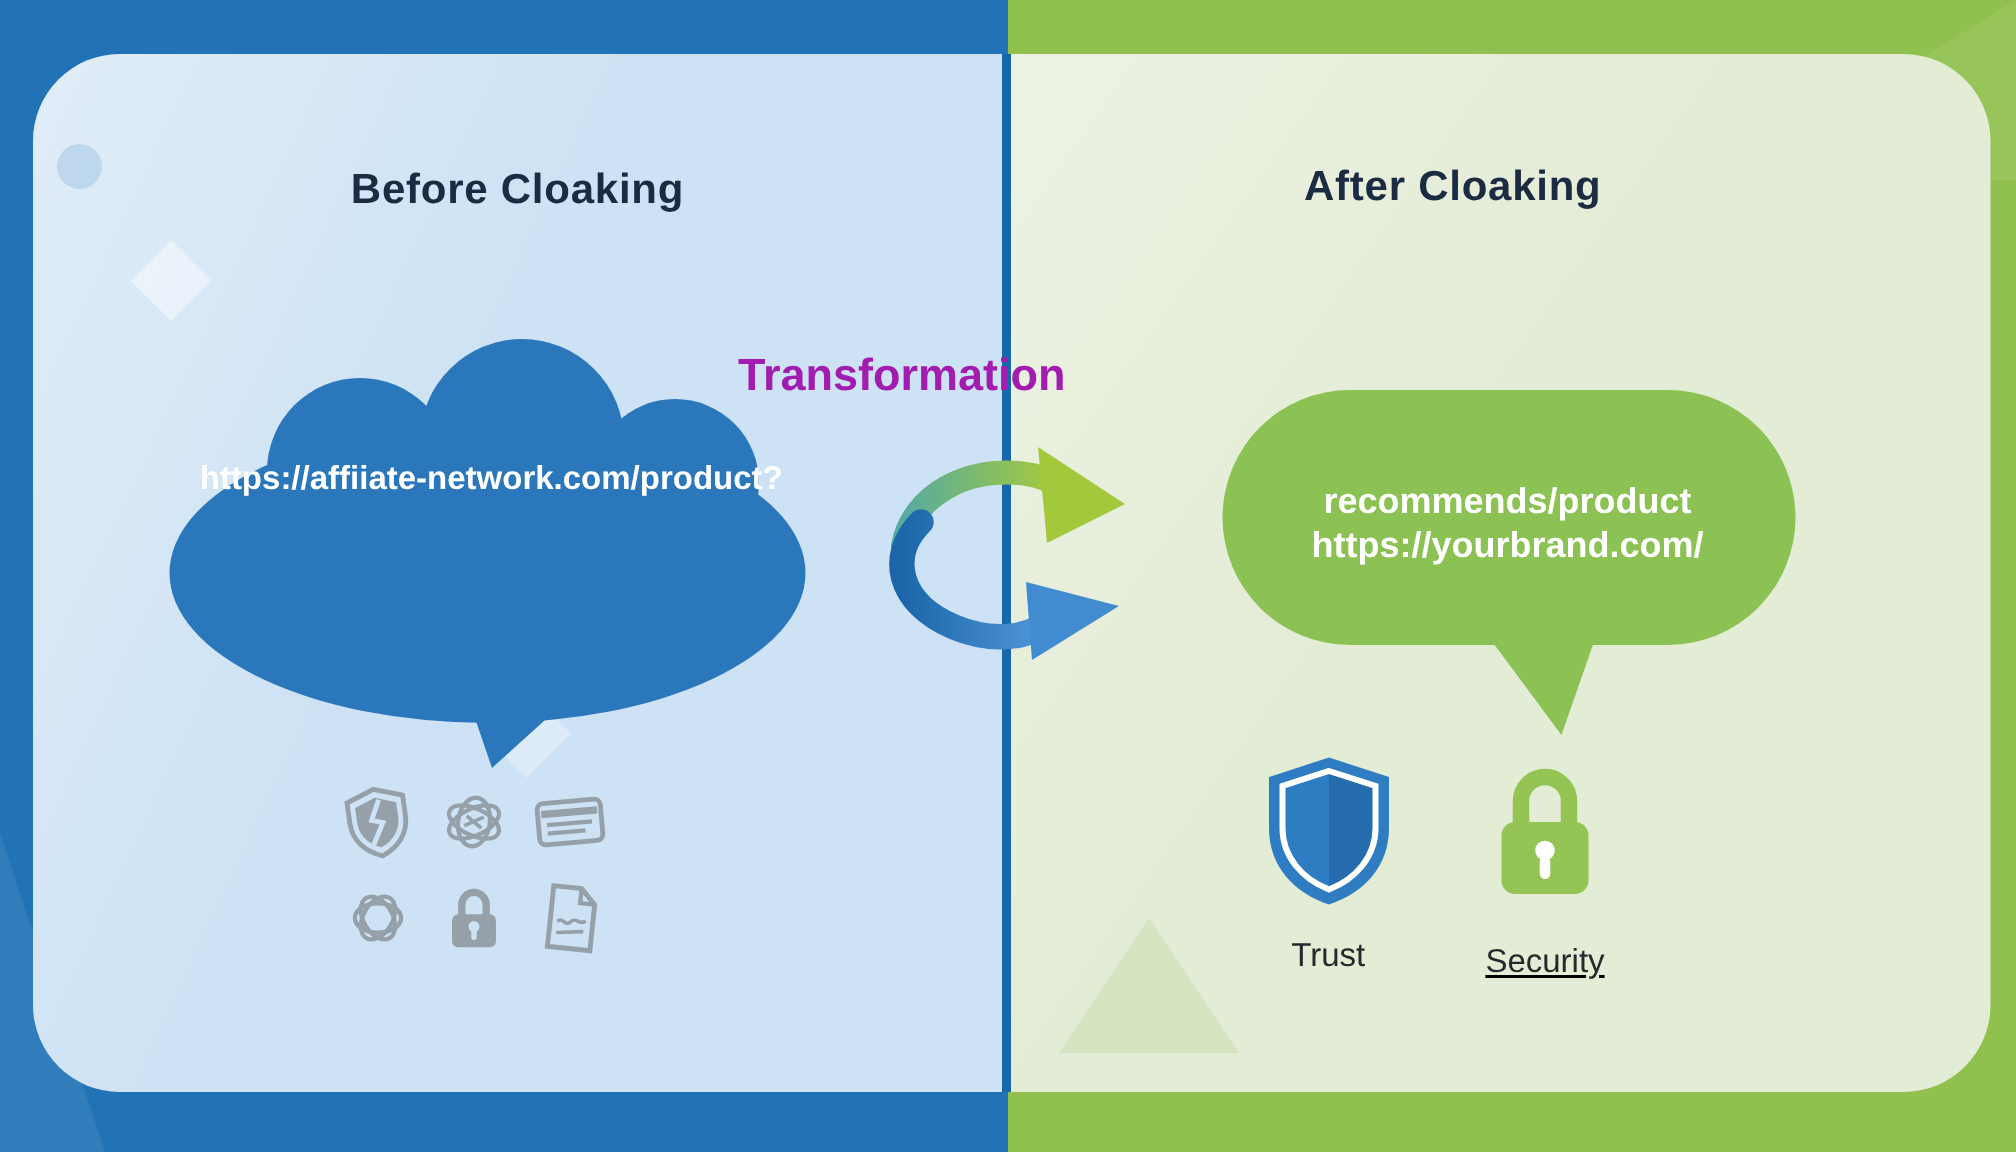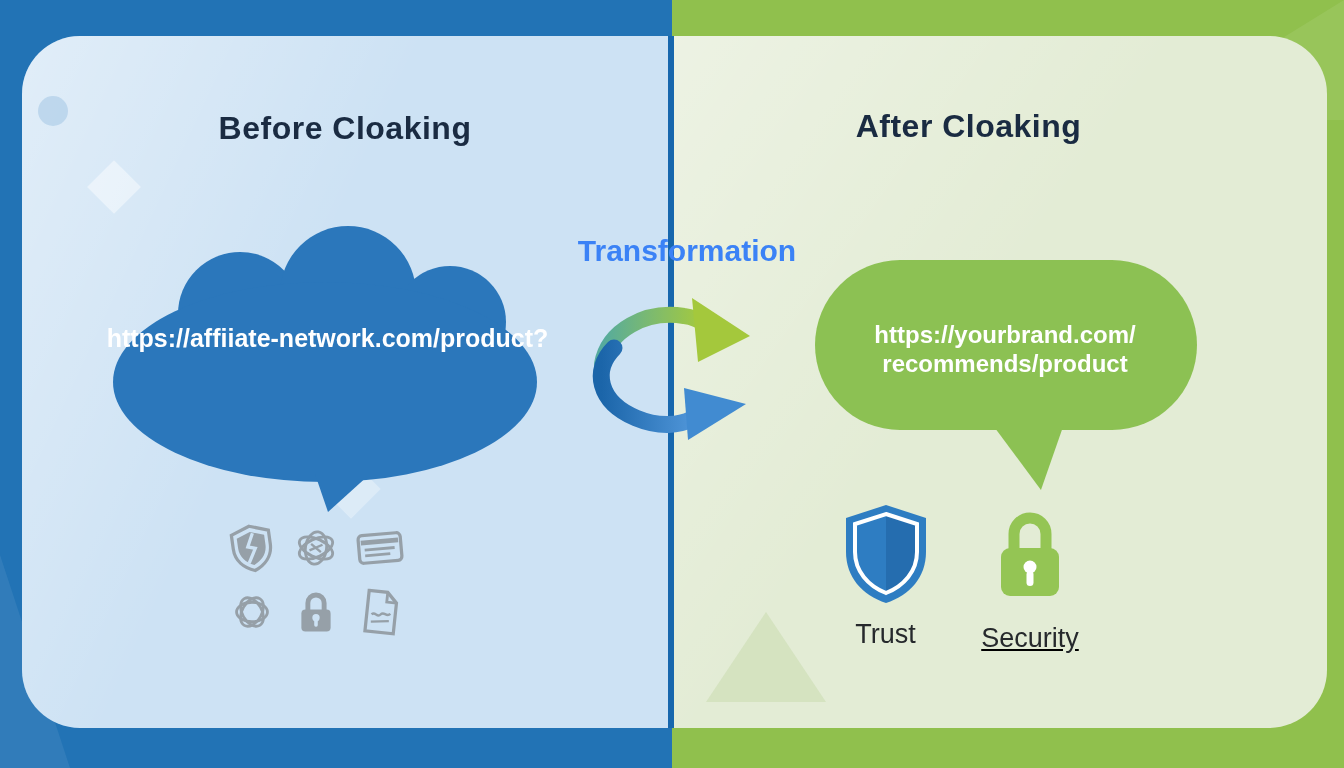--- a/index.html
+++ b/index.html
@@ -27,53 +27,53 @@
   .divider{left:668px;top:36px;width:6px;height:692px;background:#1767ad;}
 
   
   .deco-circle{left:38px;top:96px;width:30px;height:30px;border-radius:50%;background:rgba(150,190,225,0.45);}
   .deco-diamond1{left:95px;top:168px;width:38px;height:38px;background:rgba(255,255,255,0.45);transform:rotate(45deg);}
   .deco-diamond2{left:330px;top:468px;width:42px;height:42px;background:rgba(255,255,255,0.30);transform:rotate(45deg);}
   .deco-tri-green{left:706px;top:612px;width:120px;height:90px;background:rgba(170,198,132,0.25);
     clip-path:polygon(50% 0,100% 100%,0 100%);}
 
   
-  .heading{font-size:32px;font-weight:bold;color:#1a2b42;text-align:center;letter-spacing:0.5px;}
+  .heading{font-size:28px;font-weight:bold;color:#1a2b42;text-align:center;letter-spacing:0.5px;}
   .heading-before{left:22px;top:110px;width:646px;}
   .heading-after{left:674px;top:108px;width:589px;text-align:center;}
 
   
-  .transform-label{left:517px;top:234px;width:340px;text-align:center;
-    font-size:30px;font-weight:bold;color:#3b82f6;}
+  .transform-label{left:492px;top:234px;width:340px;
+    font-size:30px;font-weight:bold;color:#a21caf;}
 
   
   .cloud-svg{left:90px;top:222px;width:470px;height:292px;}
   .bubble-text{color:#fff;font-weight:bold;text-align:center;line-height:29px;white-space:nowrap;}
-  .bubble-text-before{left:105px;top:324px;width:445px;font-size:25px;}
+  .bubble-text-before{left:105px;top:304px;width:445px;font-size:22px;}
   .bubble-text-after{left:855px;top:320px;width:300px;font-size:24px;}
 
   
   .bubble-after{left:815px;top:260px;width:382px;height:170px;background:#8cc153;border-radius:85px;}
   .bubble-after-tail{left:992px;top:424px;width:72px;height:66px;background:#8cc153;
     clip-path:polygon(0 0,100% 0,68% 100%);}
 
   
   .arrows-svg{left:588px;top:292px;width:175px;height:155px;}
 
   
   .risk-grid{left:220px;top:516px;display:grid;grid-template-columns:repeat(3,64px);
     grid-template-rows:64px 64px;}
   .risk-cell{display:flex;align-items:center;justify-content:center;}
 
   
   .benefit{display:flex;flex-direction:column;align-items:center;justify-content:space-between;height:148px;}
   .benefit-trust{left:828px;top:502px;width:115px;}
   .benefit-security{left:968px;top:506px;width:124px;text-decoration:underline;}
   .benefit-pro{left:1087px;top:506px;width:226px;}
-  .benefit-label{font-size:27px;color:#26292c;}
+  .benefit-label{font-size:22px;color:#26292c;}
 </style>
 </head>
 <body>
 
 <div class="canvas">
 
   <div class="abs bg-left"></div>
   <div class="abs bg-right"></div>
   <div class="abs bg-accent-left"></div>
   <div class="abs bg-accent-right"></div>
@@ -103,22 +103,22 @@
       <polygon points="225,252 280,252 238,290"></polygon>
     </g>
   </svg>
   <div class="abs bubble-text bubble-text-before">
     <div>https://affiiate-network.com/product?</div>
   </div>
 
   <div class="abs bubble-after"></div>
   <div class="abs bubble-after-tail"></div>
   <div class="abs bubble-text bubble-text-after">
+    <div>recommends/product</div>
     <div>https://yourbrand.com/</div>
-    <div>recommends/product</div>
   </div>
 
   <svg class="abs arrows-svg" viewBox="0 0 175 155">
     <defs>
       <linearGradient id="gGrad" x1="0" y1="0" x2="1" y2="0">
         <stop offset="0" stop-color="#55ab9e"></stop>
           <stop offset="1" stop-color="#a9cb39"></stop>
       </linearGradient>
       <linearGradient id="bGrad" x1="0" y1="0" x2="1" y2="0">
         <stop offset="0" stop-color="#1b65a9"></stop>

